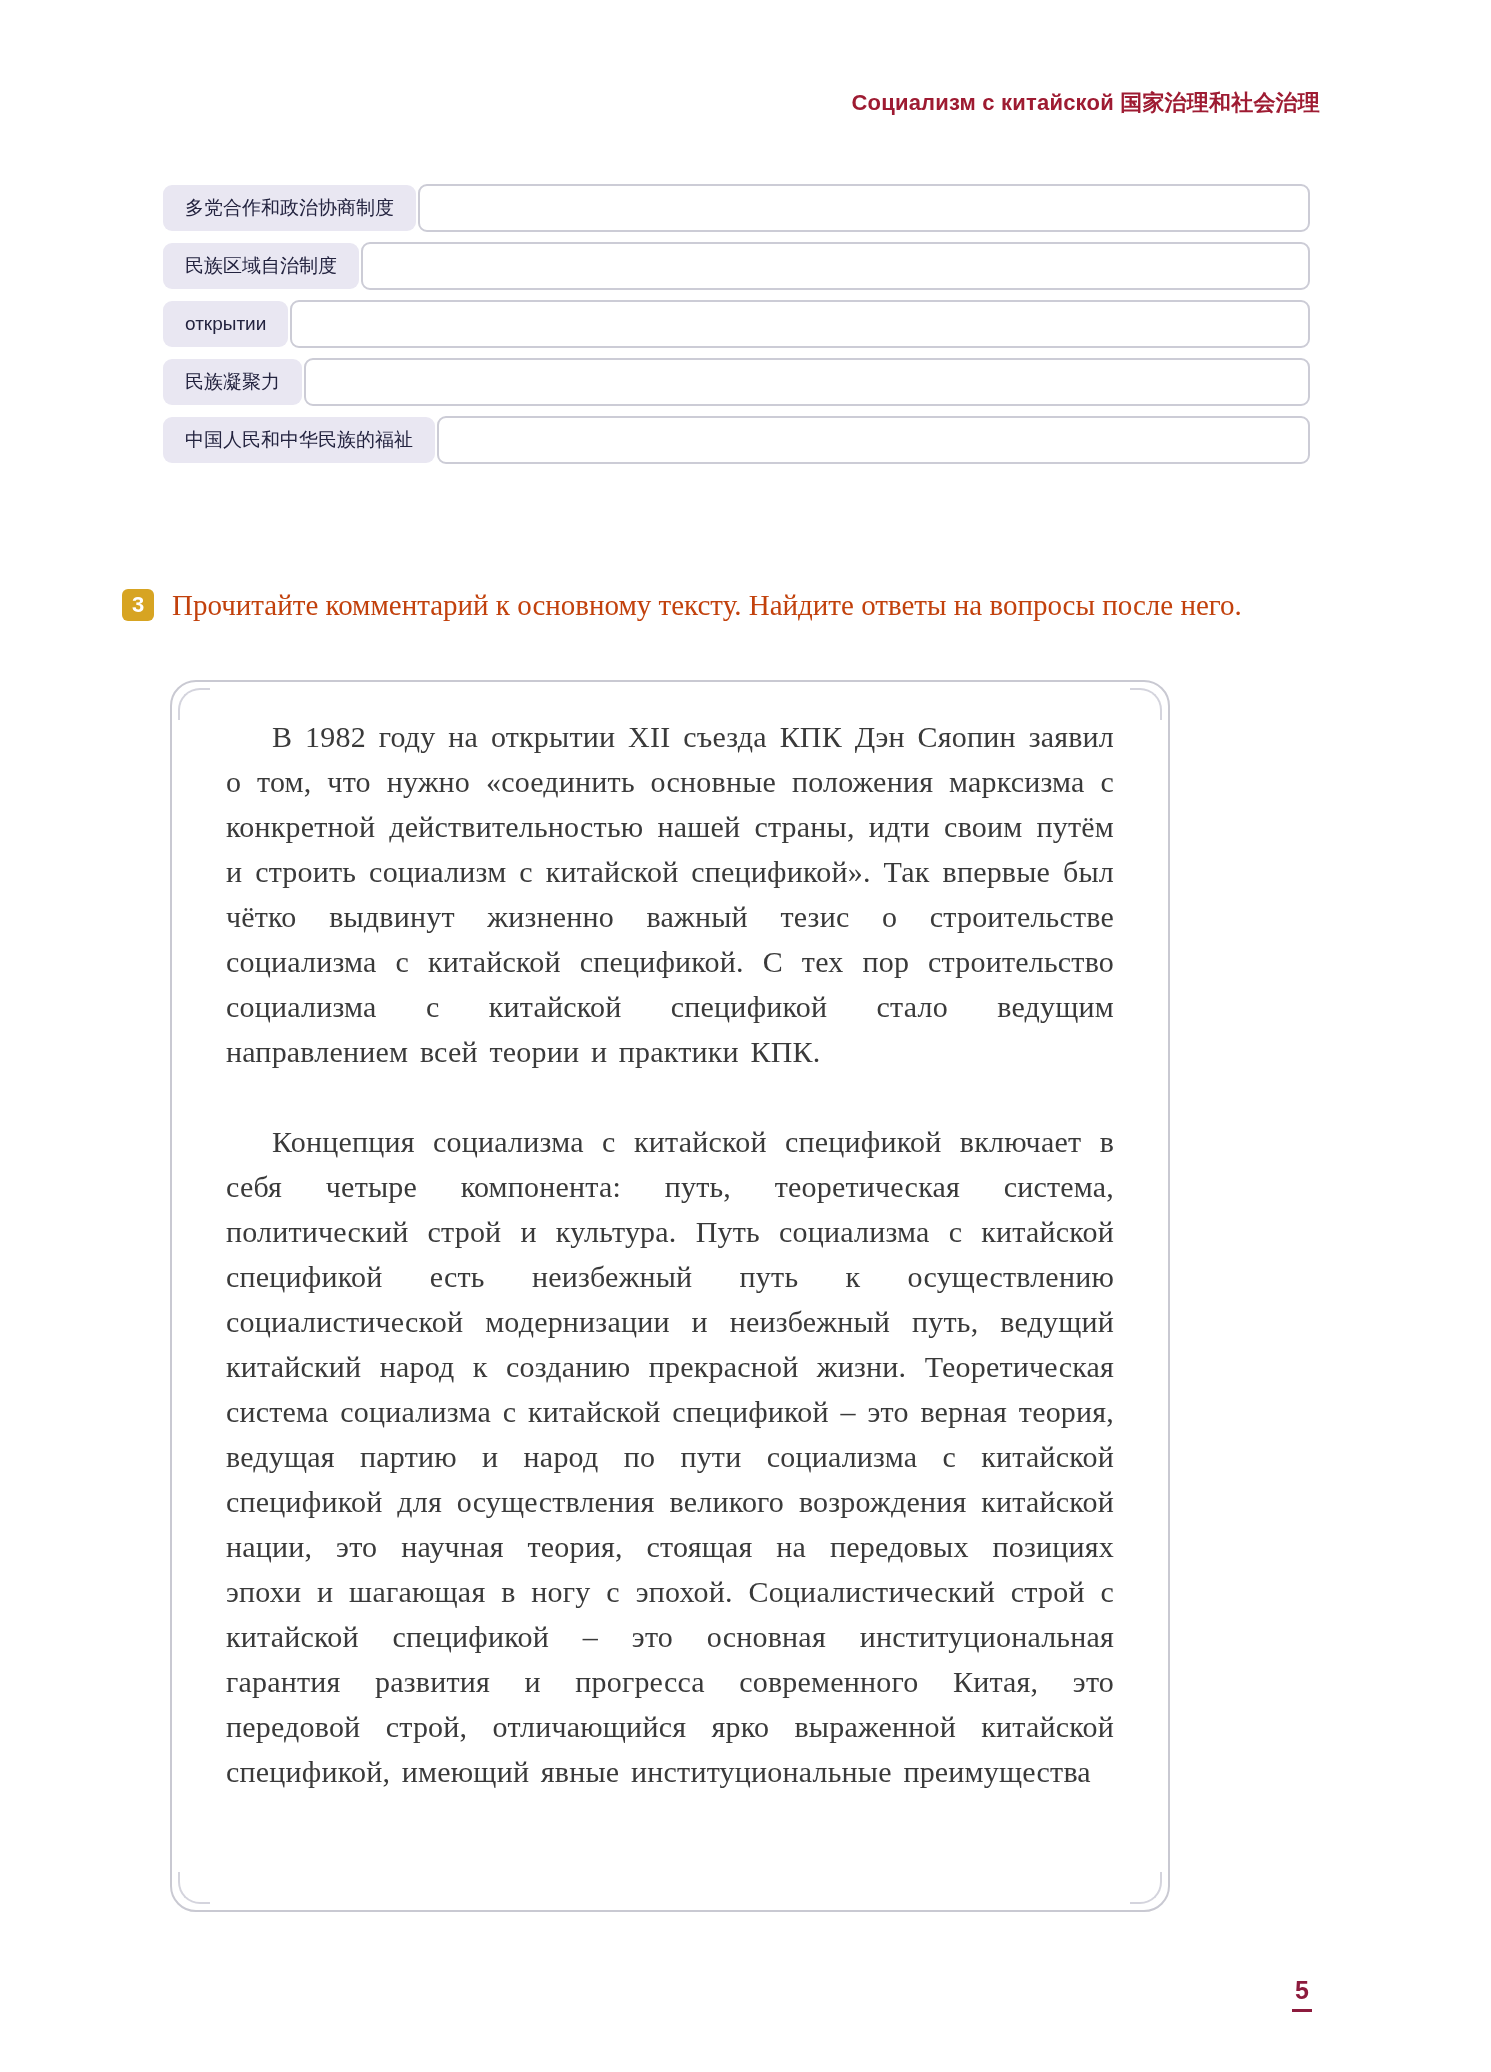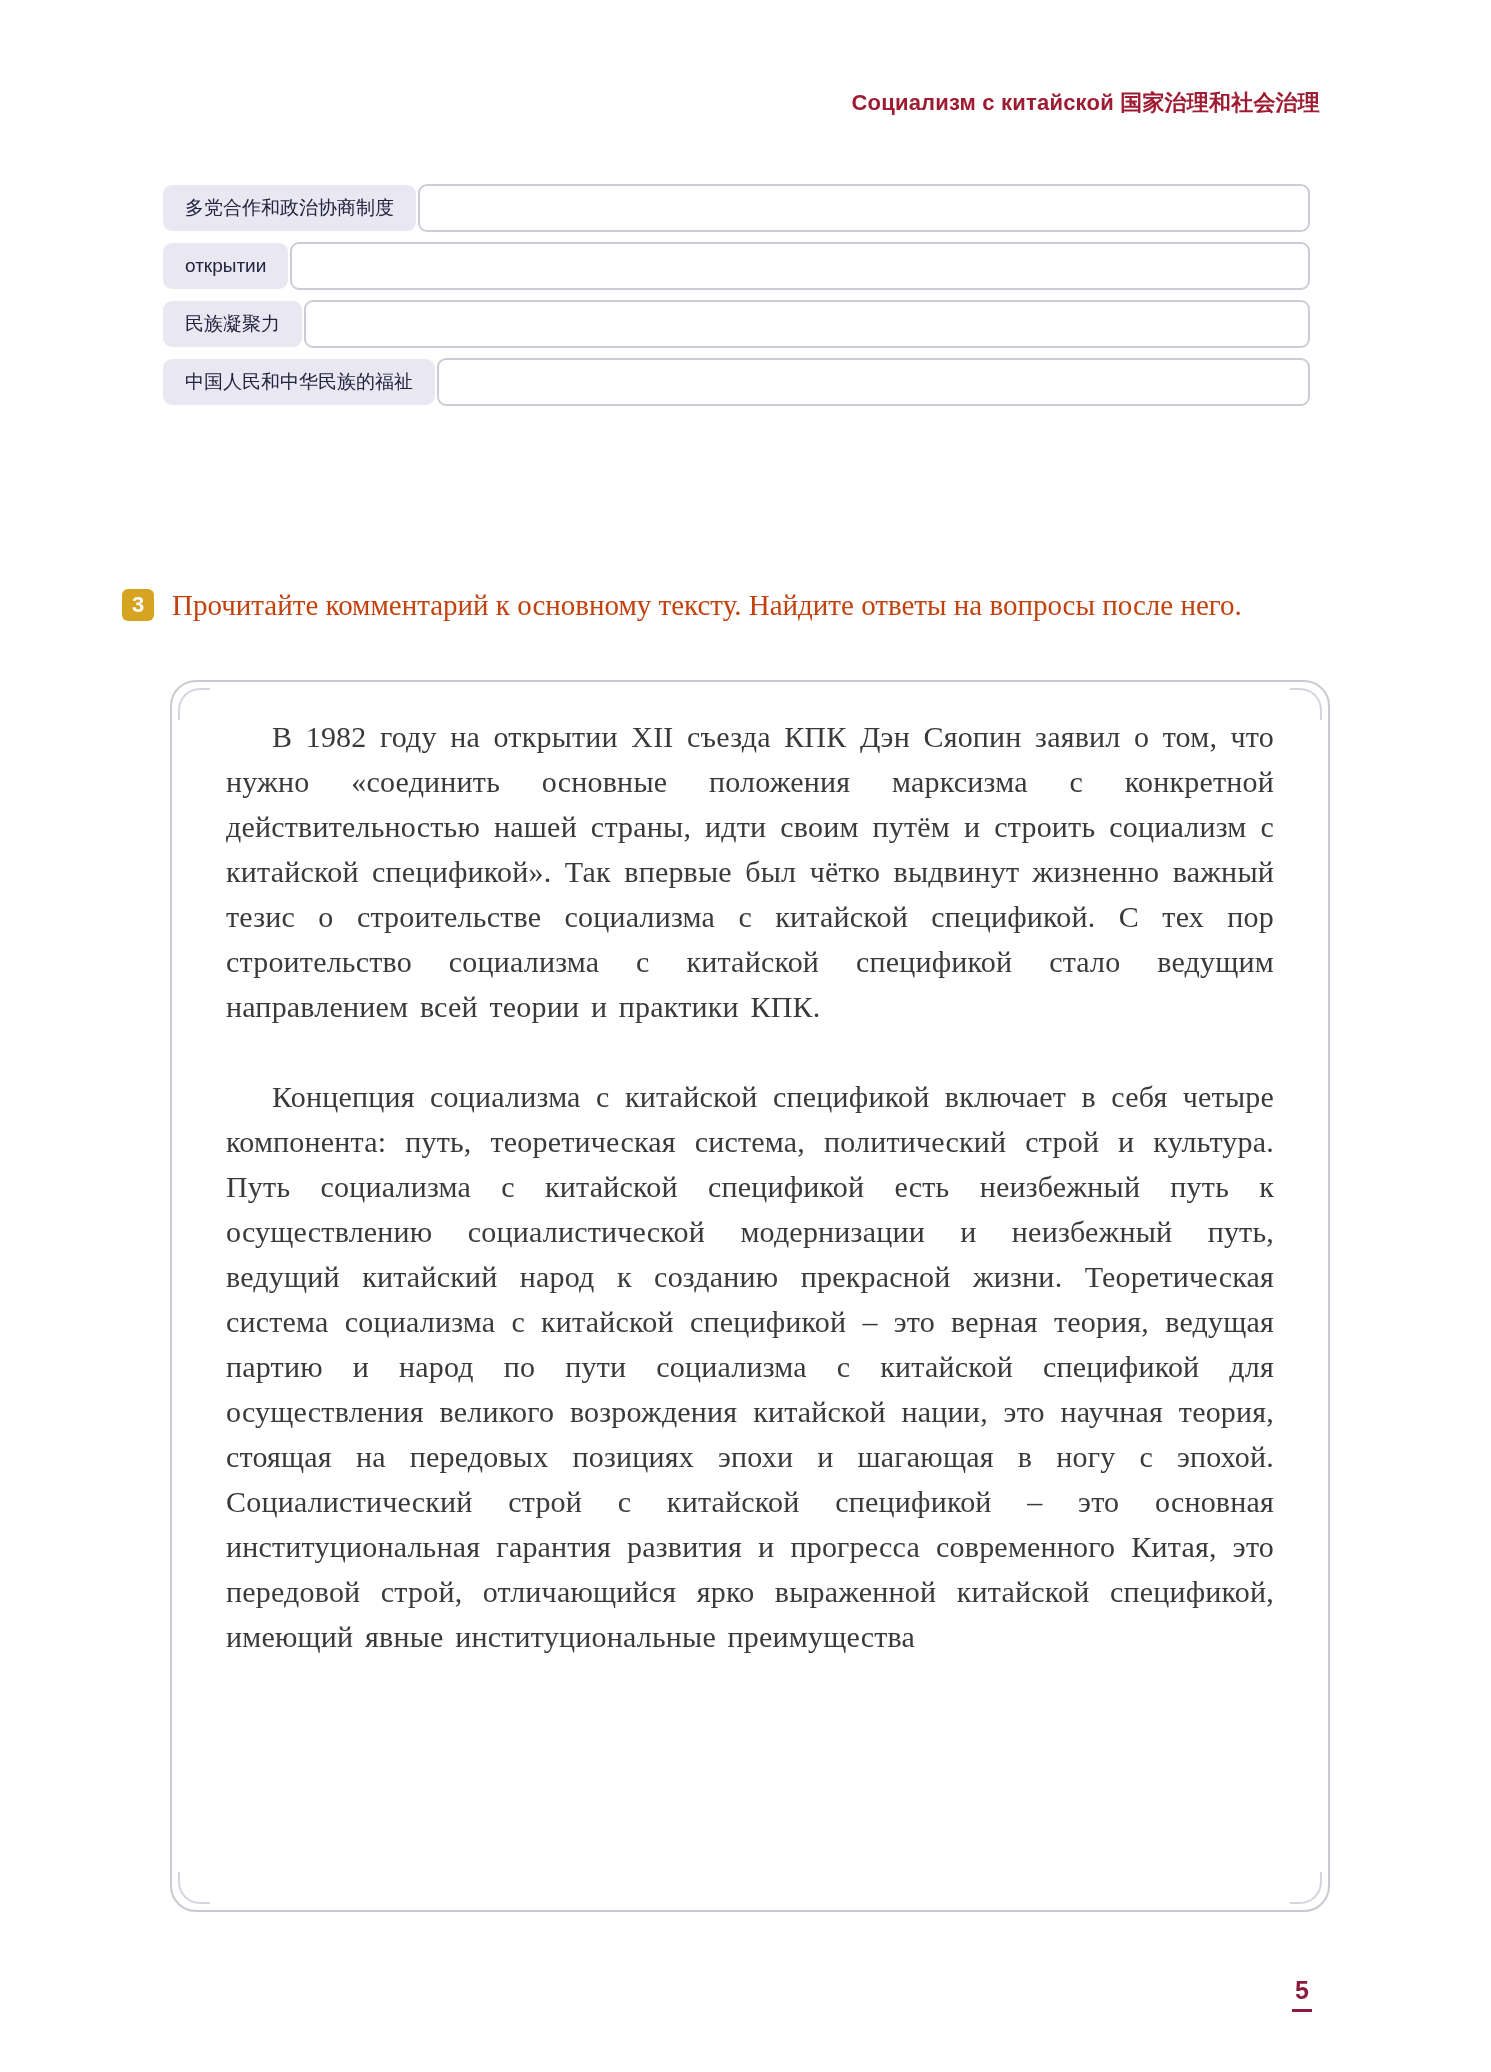--- a/index.html
+++ b/index.html
@@ -91,21 +91,21 @@
     font-weight: normal;
     color: #c2410c;
     line-height: 43px;
   }
 
   
   .frame {
     position: absolute;
     top: 680px;
     left: 170px;
-    width: 1160px;
+    width: 1000px;
     height: 1232px;
     border: 2px solid #c9c9d2;
     border-radius: 26px;
     background: #ffffff;
     box-sizing: border-box;
   }
   .frame .corner {
     position: absolute;
     width: 30px;
     height: 30px;
@@ -154,20 +154,24 @@
 
   <div class="running-header">Социализм с китайской 国家治理和社会治理</div>
 
   <div class="vocab">
 
     <div class="vocab-row">
       <div class="term-pill">多党合作和政治协商制度</div>
       <div class="answer-box"></div>
     </div>
 
+    <div class="vocab-row">
+      <div class="term-pill">民族区域自治制度</div>
+      <div class="answer-box"></div>
+    </div>
 
     <div class="vocab-row">
       <div class="term-pill">открытии</div>
       <div class="answer-box"></div>
     </div>
 
 
     <div class="vocab-row">
       <div class="term-pill">民族凝聚力</div>
       <div class="answer-box"></div>

